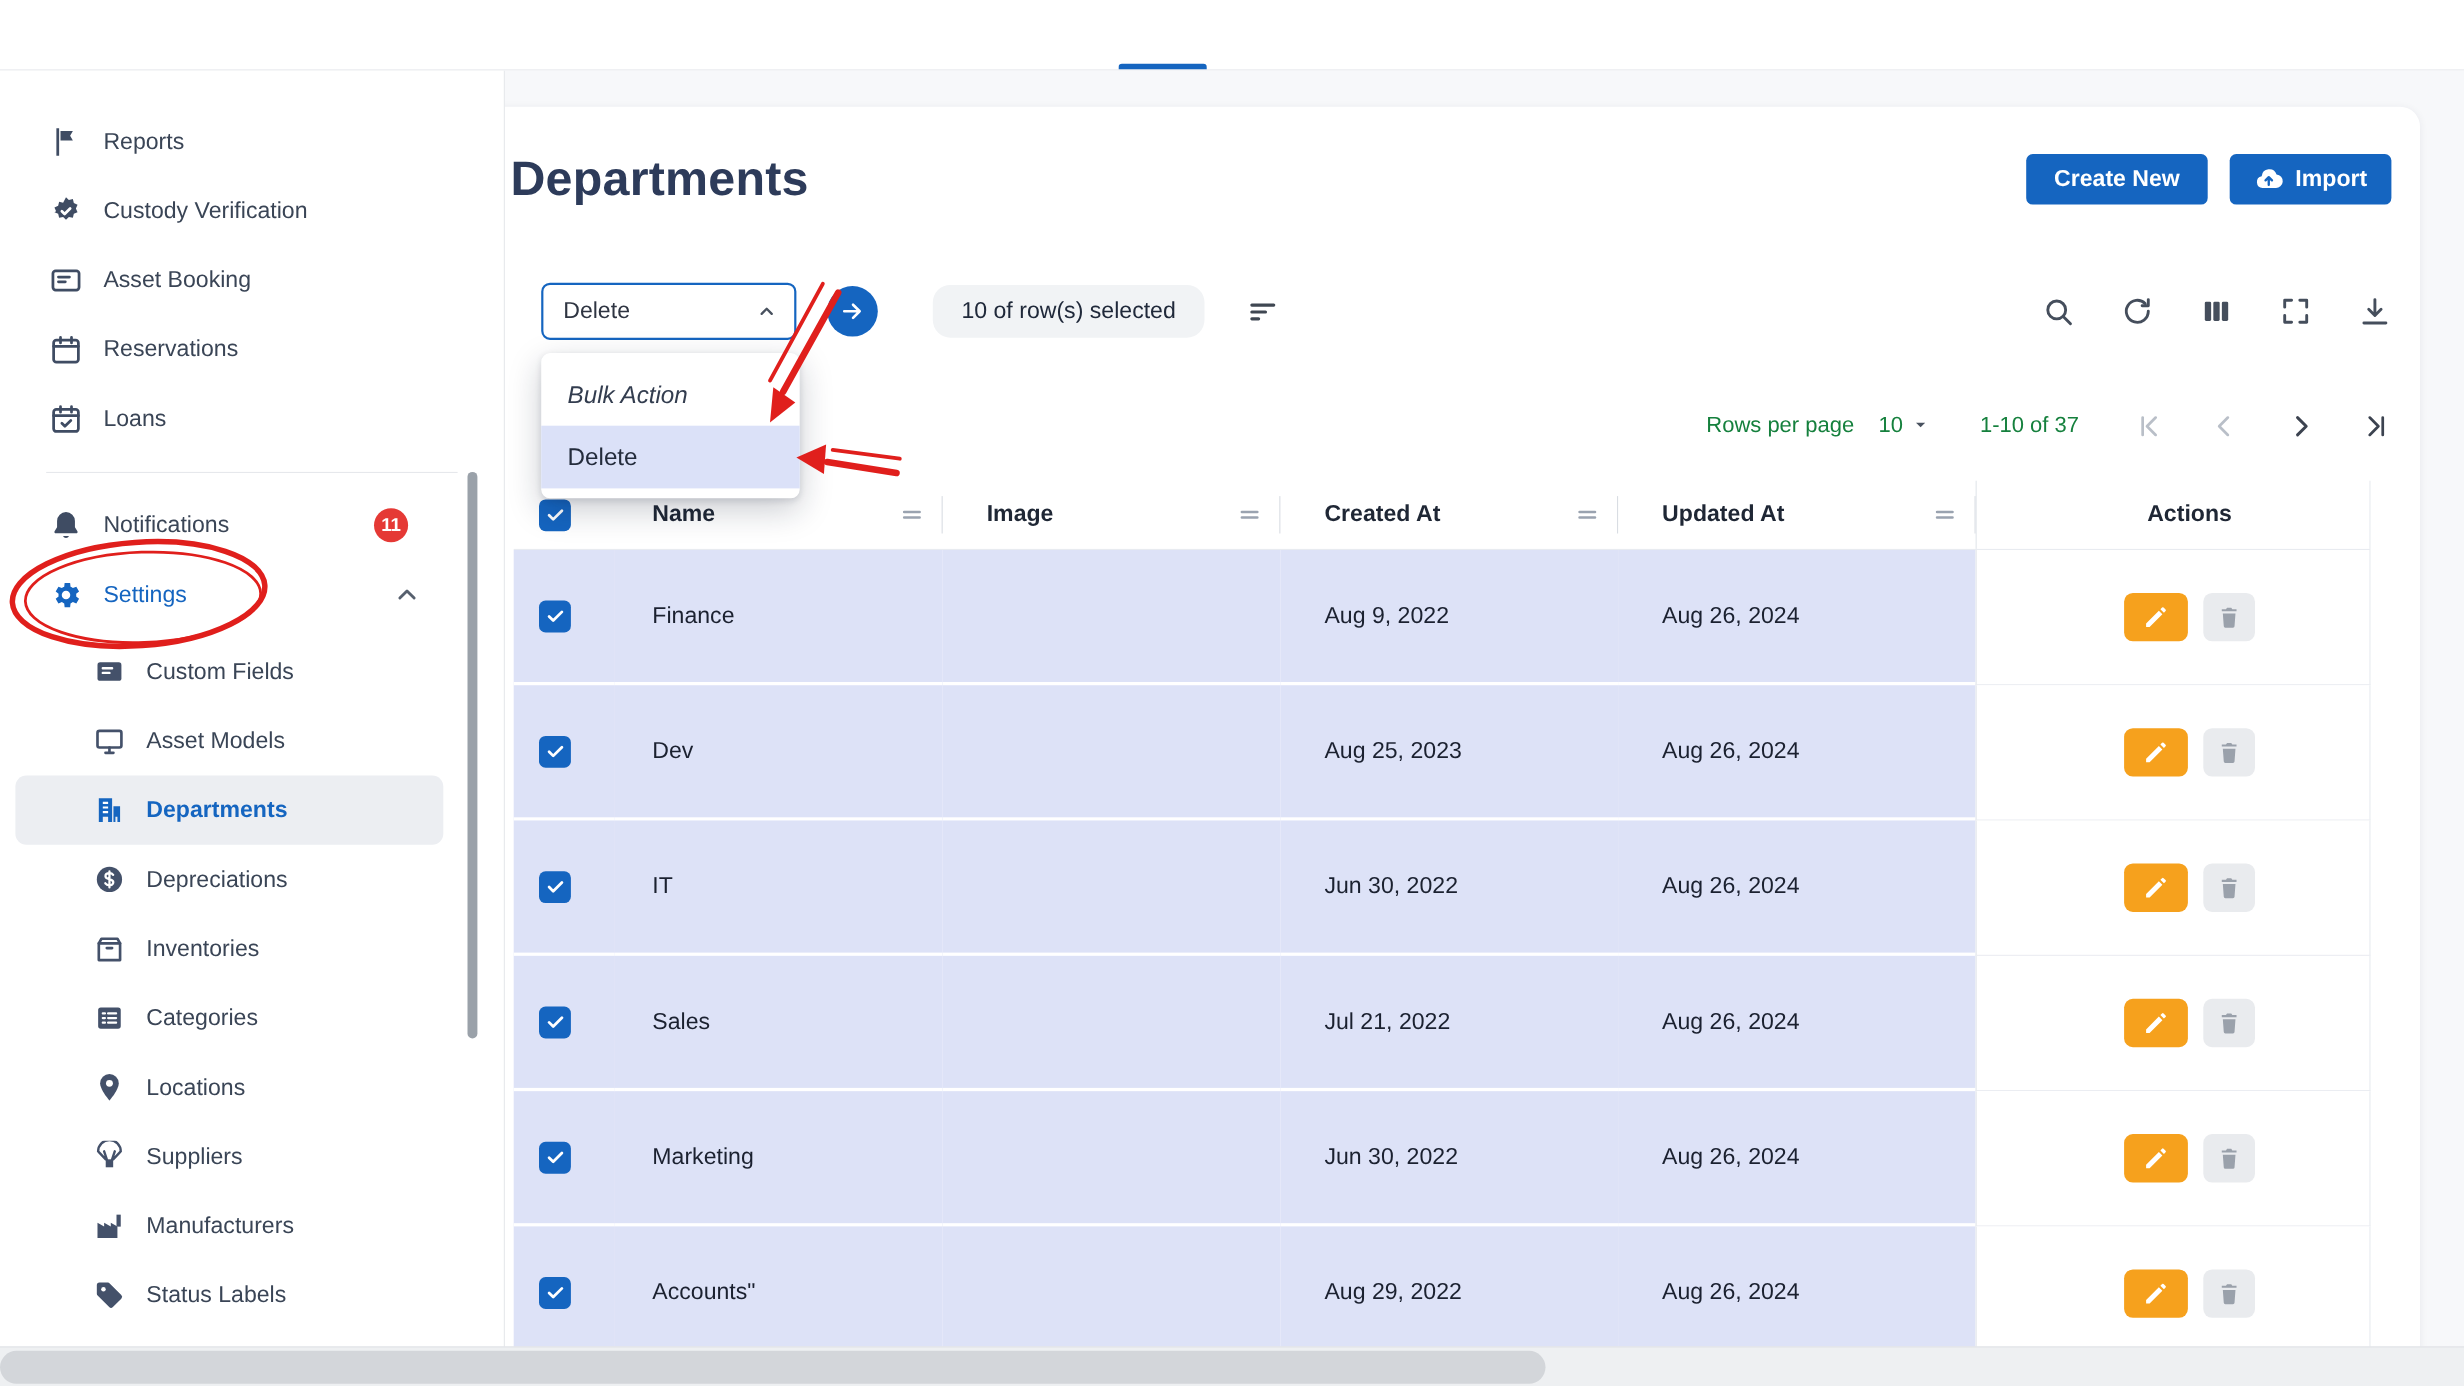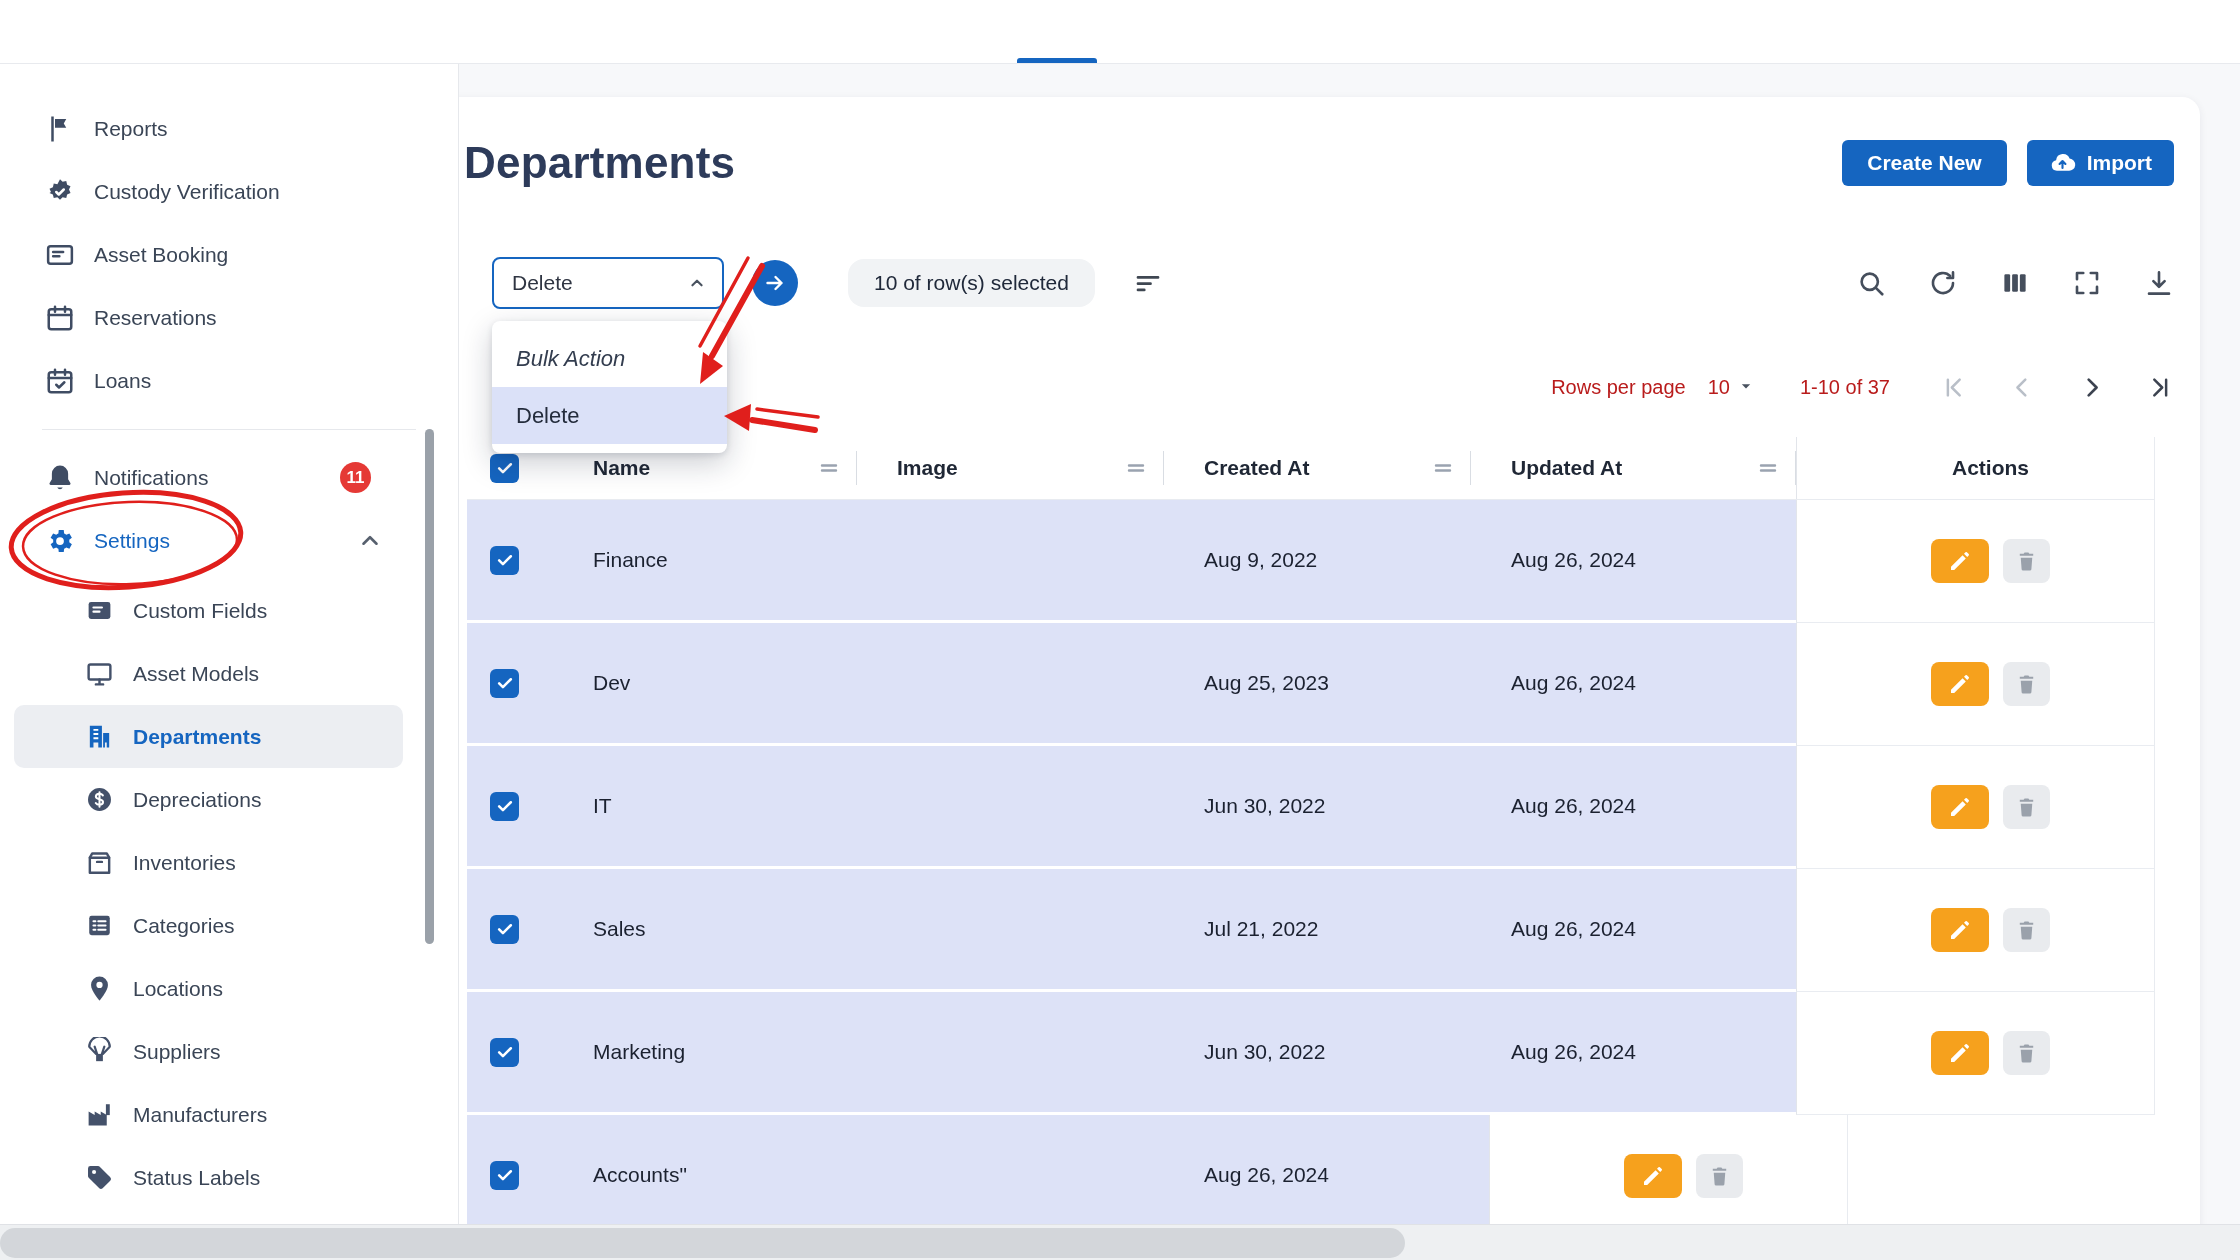--- a/index.html
+++ b/index.html
@@ -59,21 +59,21 @@
   .tool-icons { margin-left:auto; display:flex; align-items:center; gap:42px; color:#454e5c; }
   .tool-icons .ticon { width:30px; height:30px; cursor:pointer; }
   .tool-icons .ticon svg { width:30px; height:30px; }
 
   .dropdown-menu { position:absolute; top:64px; left:0; width:235px; background:#fff; border-radius:8px; box-shadow:0 10px 30px rgba(18,28,50,.22), 0 2px 6px rgba(18,28,50,.12); padding:9px 0; z-index:6; }
   .menu-item { height:57px; display:flex; align-items:center; padding:0 24px; font-size:22px; color:#242c3c; cursor:pointer; }
   .menu-item.placeholder { font-style:italic; color:#333d4f; }
   .menu-item.highlighted { background:#dbe1f8; }
 
   
-  .pagination { display:flex; align-items:center; justify-content:flex-end; margin:54px 26px 0 0; height:48px; font-size:20px; color:#b91c1c; }
+  .pagination { display:flex; align-items:center; justify-content:flex-end; margin:54px 26px 0 0; height:48px; font-size:20px; color:#15803d; }
   .rpp-value { display:flex; gap:6px; margin-left:22px; cursor:pointer; }
   .rpp-value .caret { width:20px; height:20px; color:#49525f; }
   .rpp-value .caret svg { width:20px; height:20px; }
   .range-text { margin-left:44px; }
   .pg-buttons { display:flex; align-items:center; gap:42px; margin-left:50px; color:#3c4350; }
   .pg-buttons .pbtn { width:27px; height:27px; cursor:pointer; }
   .pg-buttons .pbtn svg { width:27px; height:27px; }
   .pg-disabled { color:#b9bfc8; }
 
   
@@ -604,20 +604,21 @@
       <div class="trow">
         <div class="cell sel c-check">
             <span class="checkbox">
               <svg viewBox="0 0 24 24" fill="none" stroke="#fff" stroke-width="3" stroke-linecap="round" stroke-linejoin="round">
                 <path d="M5 12.5l4.5 4.5L19 7.5"></path>
               </svg>
             </span>
           </div>
         <div class="cell sel c-name">Accounts"</div>
         <div class="cell sel c-image"></div>
+        <div class="cell sel c-created">Aug 29, 2022</div>
         <div class="cell sel c-updated">Aug 26, 2024</div>
         <div class="cell c-actions">
           <button class="edit-btn">
               <svg viewBox="0 0 24 24">
                 <path fill="currentColor" d="M3 17.8V21h3.2L17.8 9.4l-3.2-3.2zM20.7 6.5a1 1 0 0 0 0-1.4l-1.8-1.8a1 1 0 0 0-1.4 0l-1.5 1.5 3.2 3.2z"></path>
               </svg>
             </button>
           <button class="del-btn">
               <svg viewBox="0 0 24 24">
                 <path fill="currentColor" d="M6 8h12l-.9 12.1a1.5 1.5 0 0 1-1.5 1.4H8.4a1.5 1.5 0 0 1-1.5-1.4zM9 4l1-1.5h4L15 4h4v2H5V4z"></path>

